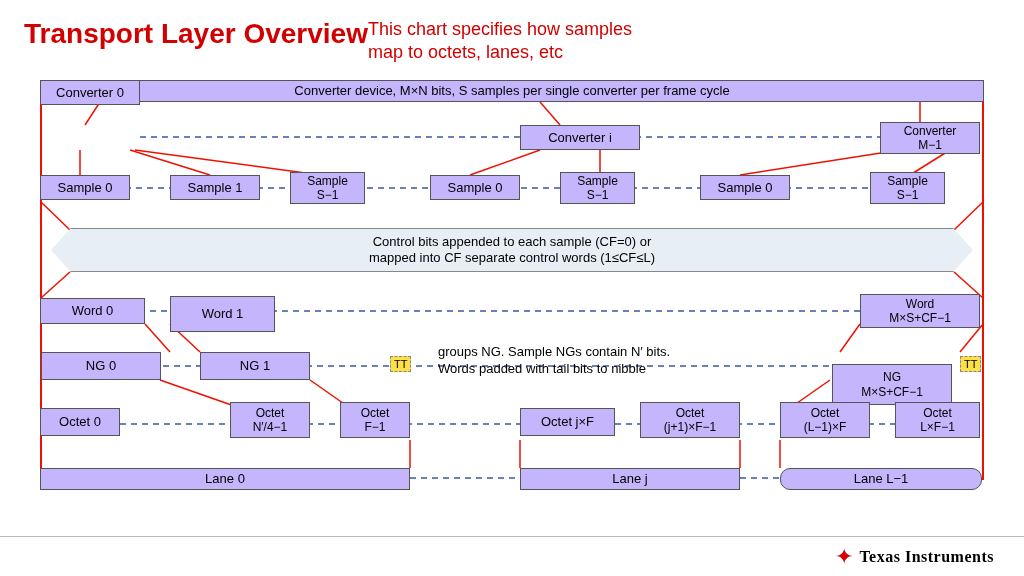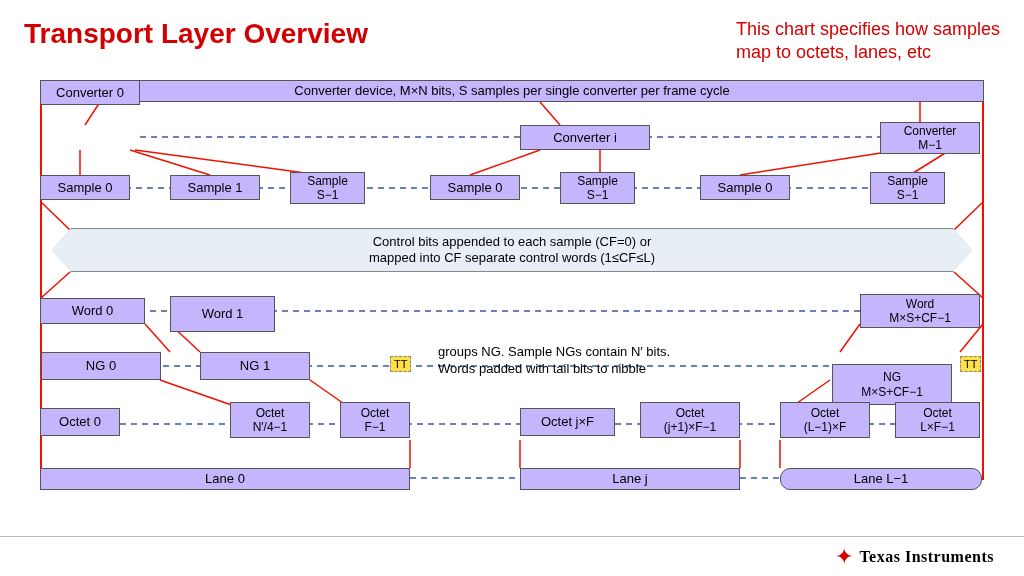--- a/index.html
+++ b/index.html
@@ -1,17 +1,17 @@
 <!DOCTYPE html>
 <html><head>
 <meta charset="utf-8">
 <style>
   * { box-sizing: border-box; margin: 0; padding: 0; }
   body { width: 1024px; height: 576px; font-family: Arial, sans-serif; background: #fff; position: relative; overflow: hidden; }
-  .header { padding: 18px 24px 0 24px; display: flex; justify-content: space-between; align-items: flex-start; }
+  .header { padding: 18px 24px 0 24px; display: flex; align-items: flex-start; }
   .title { color: #d20000; font-size: 28px; font-weight: bold; }
   .subtitle { color: #d20000; font-size: 18px; line-height: 1.3; max-width: 340px; }
   .diagram { position: absolute; left: 40px; top: 80px; width: 944px; height: 420px; }
   .box { position: absolute; background: #c4b5fd; border: 1px solid #555; font-size: 13px; line-height: 1.2; display: flex; align-items: center; justify-content: center; text-align: center; padding: 2px 4px; }
   .box.header-bar { width: 944px; height: 22px; font-style: normal; }
   .box.lane { height: 22px; }
   .box.small { font-size: 12px; }
   .arrow-band { position: absolute; background: #e8eef5; border: 1px solid #888; font-size: 13px; display: flex; align-items: center; justify-content: center; text-align: center; line-height: 1.2; }
   .arrow-band::before, .arrow-band::after { content: ""; position: absolute; width: 0; height: 0; top: -1px; }
   .arrow-band::before { left: -20px; border-top: 22px solid transparent; border-bottom: 22px solid transparent; border-right: 20px solid #e8eef5; }
@@ -88,21 +88,21 @@
     <line x1="80" y1="344" x2="870" y2="344" stroke="#3a5a9a" stroke-width="1.5" stroke-dasharray="6 5"></line>
     <line x1="370" y1="398" x2="480" y2="398" stroke="#3a5a9a" stroke-width="1.5" stroke-dasharray="6 5"></line>
     <line x1="700" y1="398" x2="740" y2="398" stroke="#3a5a9a" stroke-width="1.5" stroke-dasharray="6 5"></line>
   </svg>
 
   <div class="box header-bar" style="left:0; top:0;">
     <span>Converter device, M×N bits, S samples per single converter per frame cycle</span>
   </div>
 
   <div class="box" style="left:0; top:45; width:100px; height:25px;">Converter 0</div>
-  <div class="box" style="left:480px; top:45px; width:130px; height:25px;">Converter i</div>
+  <div class="box" style="left:480px; top:45px; width:120px; height:25px;">Converter i</div>
   <div class="box small" style="left:840px; top:42px; width:100px; height:32px; white-space:pre-line;">Converter
 M−1</div>
 
   <div class="box" style="left:0; top:95px; width:90px; height:25px;">Sample 0</div>
   <div class="box" style="left:130px; top:95px; width:90px; height:25px;">Sample 1</div>
   <div class="box small" style="left:250px; top:92px; width:75px; height:32px; white-space:pre-line;">Sample
 S−1</div>
   <div class="box" style="left:390px; top:95px; width:90px; height:25px;">Sample 0</div>
   <div class="box small" style="left:520px; top:92px; width:75px; height:32px; white-space:pre-line;">Sample
 S−1</div>

